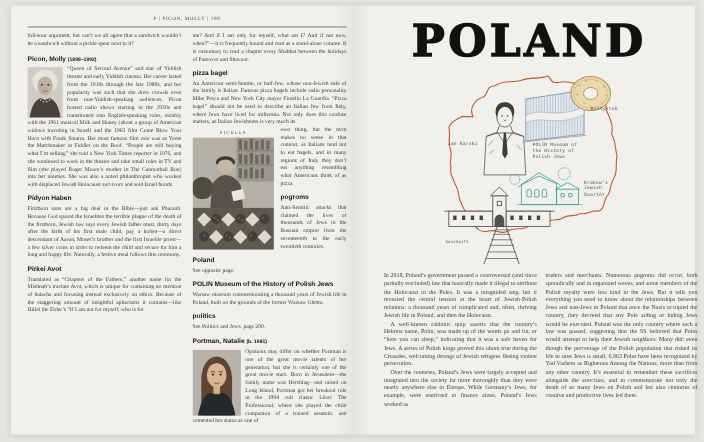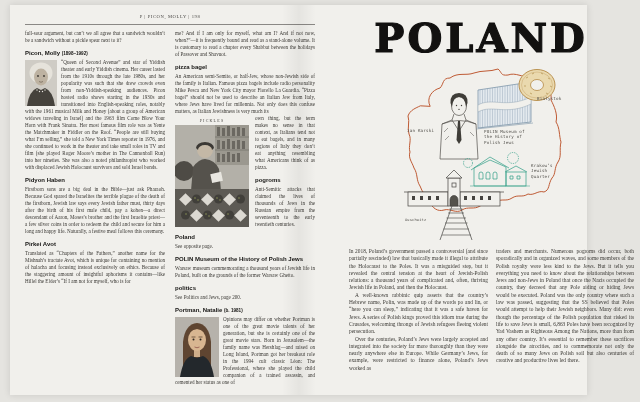--- a/index.html
+++ b/index.html
@@ -5,21 +5,21 @@
   * { margin:0; padding:0; box-sizing:border-box; }
   html,body { width:640px; height:402px; }
   body {
     background:#e5e4e0;
     font-family:"Liberation Serif", serif;
     color:#35332f;
     position:relative;
     overflow:hidden;
   }
   .spread {
-    position:absolute; left:10px; top:5px; width:577px; height:390px;
+    position:absolute; left:10px; top:5px; width:622px; height:390px;
     background:#f1f0ec;
     box-shadow:0 0 7px rgba(0,0,0,0.12);
   }
   .gutter {
     position:absolute; left:50%; top:0; width:34px; height:100%;
     transform:translateX(-50%);
     background:linear-gradient(90deg, rgba(0,0,0,0) 0%, rgba(0,0,0,0.05) 50%, rgba(0,0,0,0) 100%);
     pointer-events:none;
   }
   .running-head {

